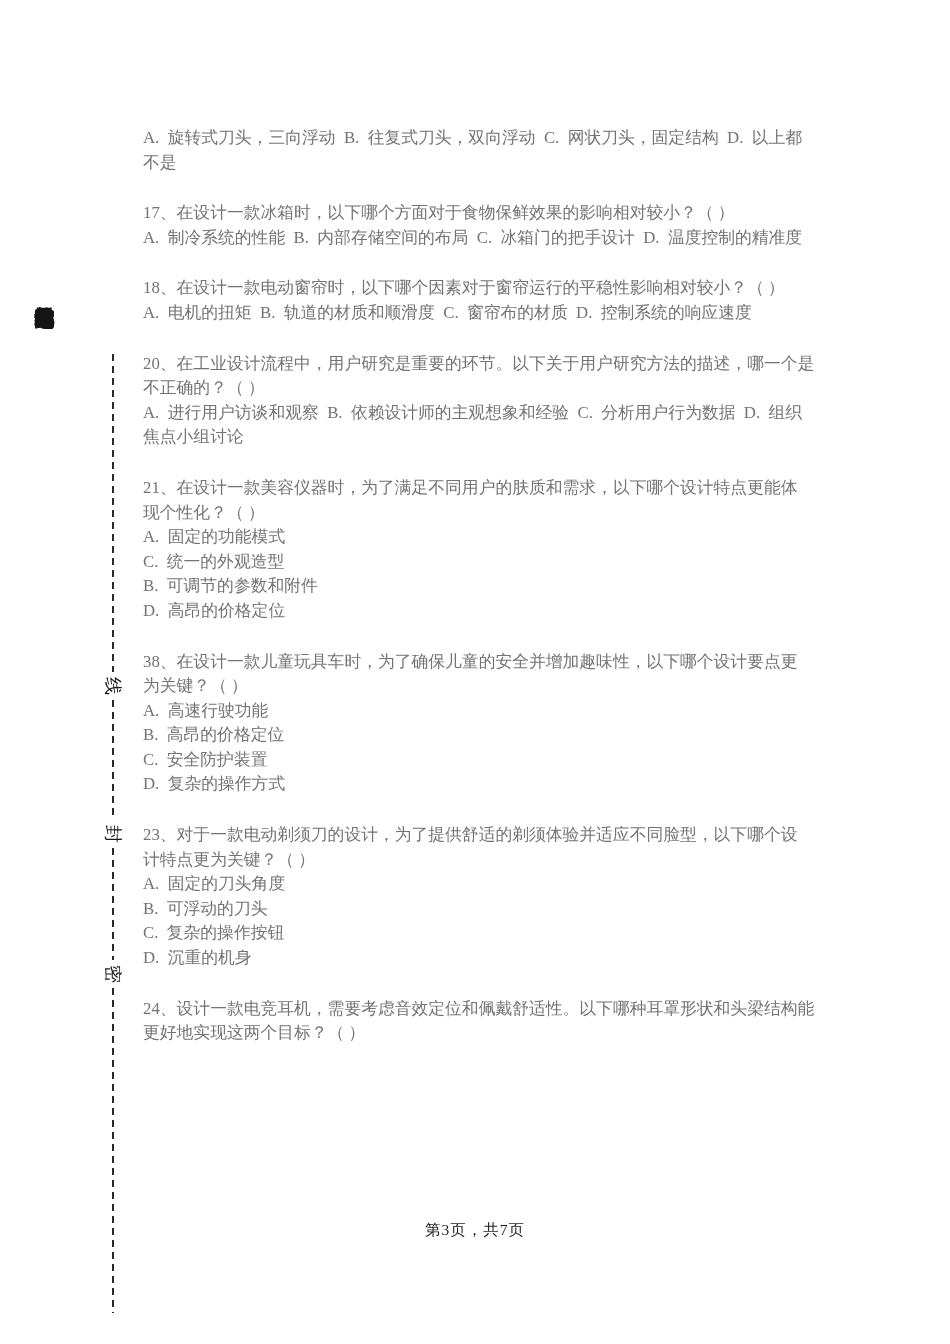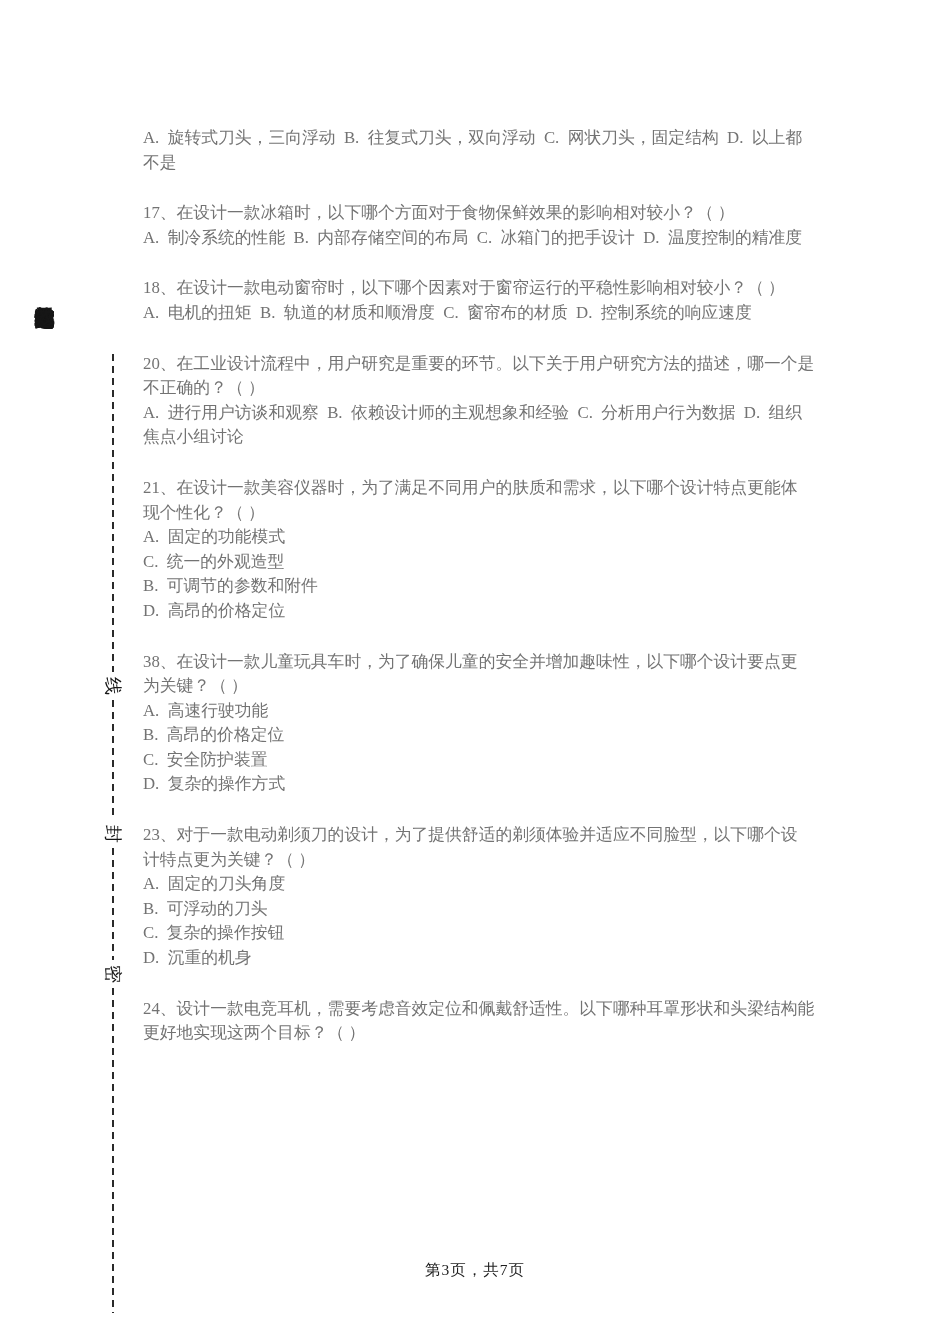--- a/index.html
+++ b/index.html
@@ -75,21 +75,21 @@
     font-size: 16.8px;
     line-height: 24.6px;
     white-space: pre;
     color: #737373;
   }
   
   .footer {
     position: absolute;
     left: 0;
     right: 0;
-    top: 1260px;
+    top: 1220px;
     text-align: center;
     font-size: 15.5px;
     color: #1c1c1c;
     letter-spacing: 1px;
   }
 </style>
 </head>
 <body>
 
 <div class="page">

